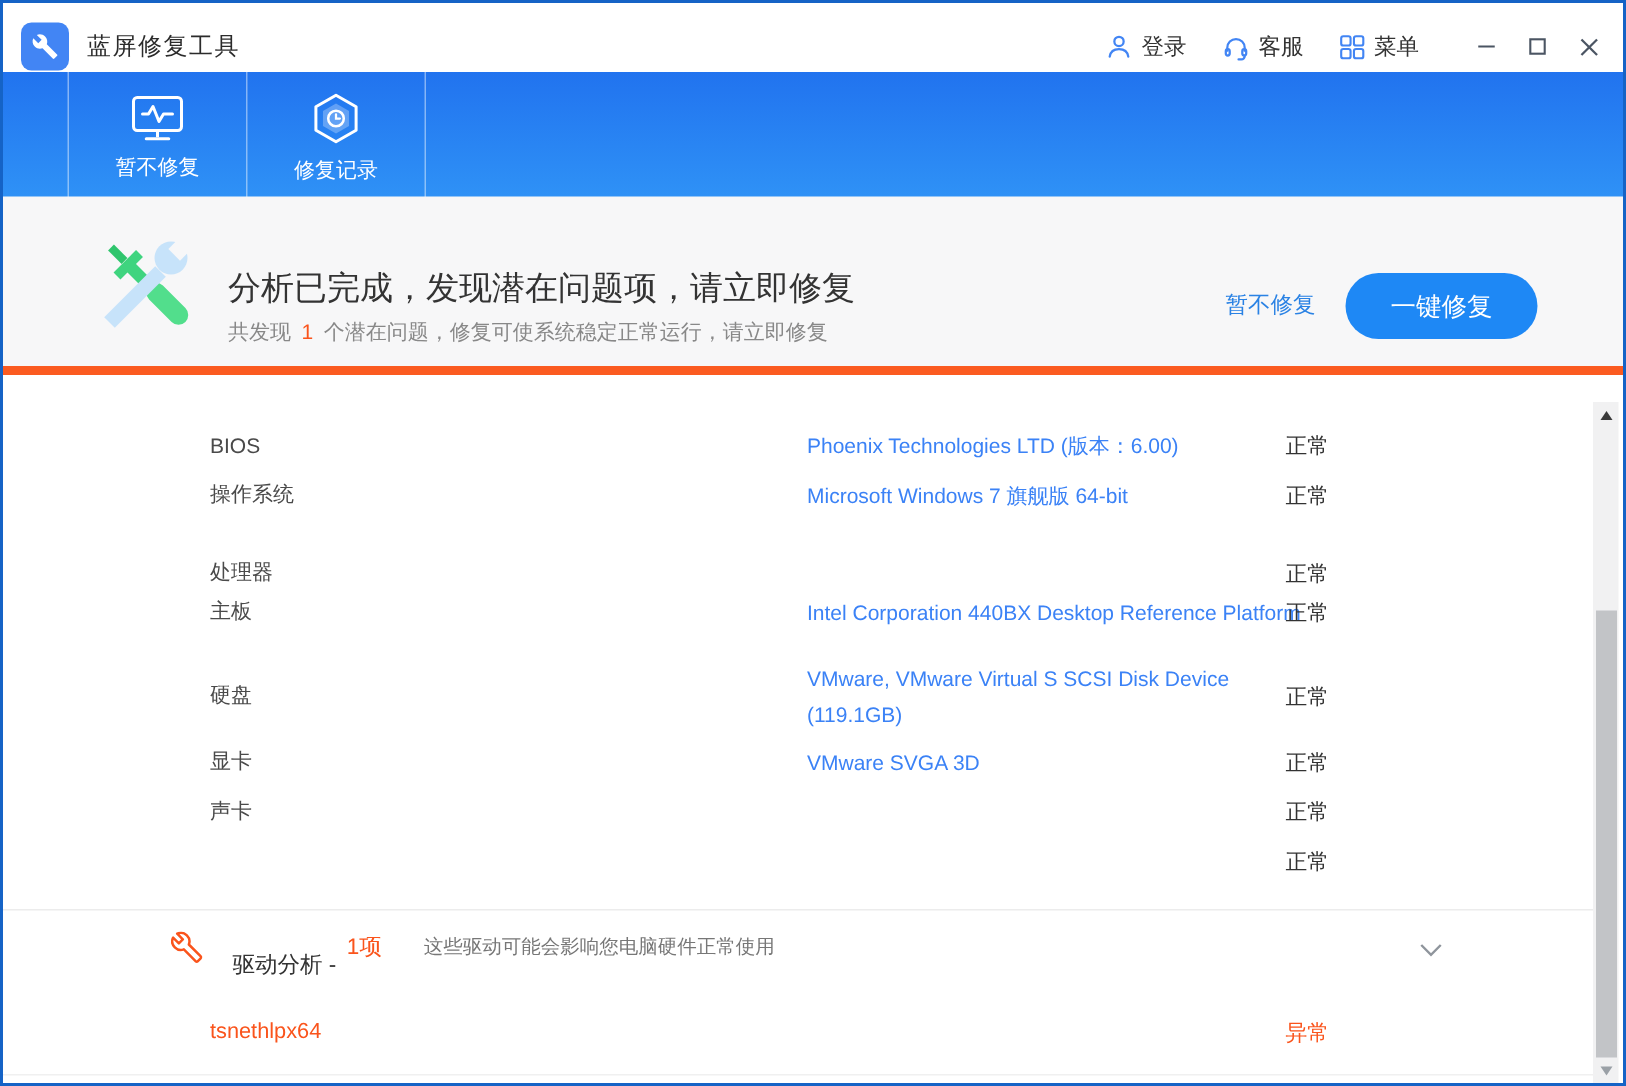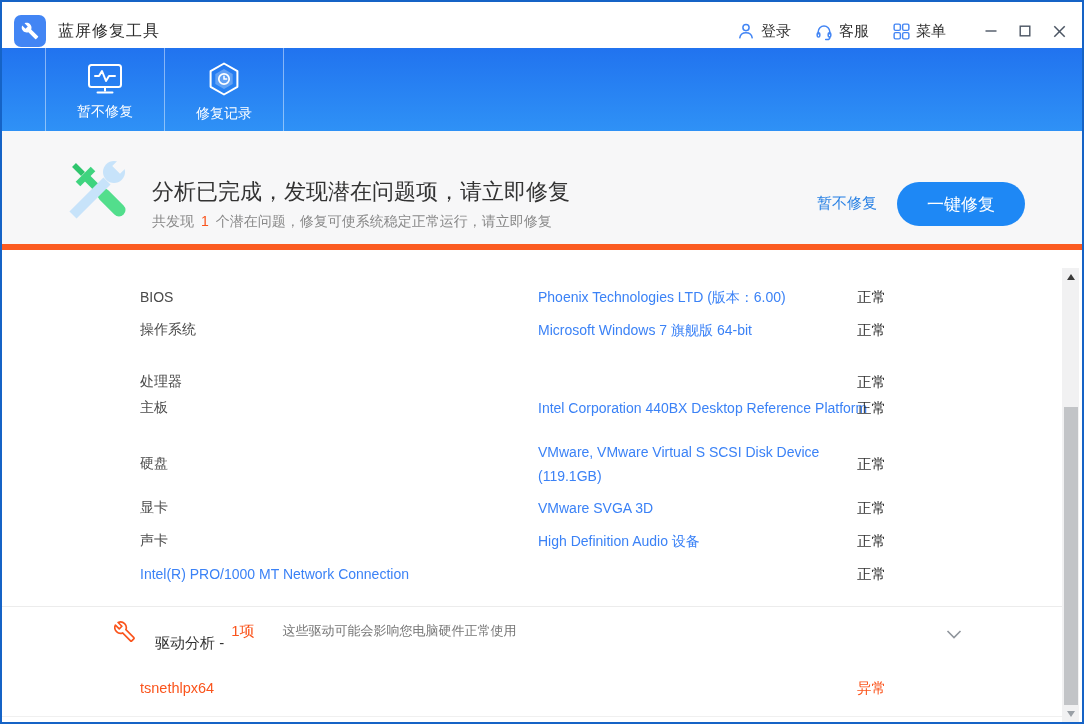--- a/index.html
+++ b/index.html
@@ -200,25 +200,23 @@
     <div class="hw-value">VMware, VMware Virtual S SCSI Disk Device (119.1GB)</div>
     <div class="hw-status">正常</div>
   </div>
   <div class="hw-row r5">
     <div class="hw-label">显卡</div>
     <div class="hw-value">VMware SVGA 3D</div>
     <div class="hw-status">正常</div>
   </div>
   <div class="hw-row r6">
     <div class="hw-label">声卡</div>
-    <div class="hw-value">High Definition Audio 设备</div>
     <div class="hw-status">正常</div>
   </div>
   <div class="hw-row r7">
-    <div class="hw-value">Intel(R) PRO/1000 MT Network Connection</div>
     <div class="hw-status">正常</div>
   </div>
 
   <div class="drv-divider"></div>
   <div class="drv-header">
     <svg width="21" height="21" viewBox="0 0 24 24">
       <path fill="none" stroke="#FA541C" stroke-width="1.9" stroke-linejoin="round" d="M22.7 19l-9.1-9.1c.9-2.3.4-5-1.5-6.9-2-2-5-2.4-7.4-1.3L9 6 6 9 1.6 4.7C.4 7.1.9 10.1 2.9 12.1c1.9 1.9 4.6 2.4 6.9 1.5l9.1 9.1c.4.4 1 .4 1.4 0l2.3-2.3c.5-.4.5-1.1.1-1.4z"></path>
     </svg>
     <span class="drv-title">驱动分析 -</span>
     <span class="drv-count">1项</span>

